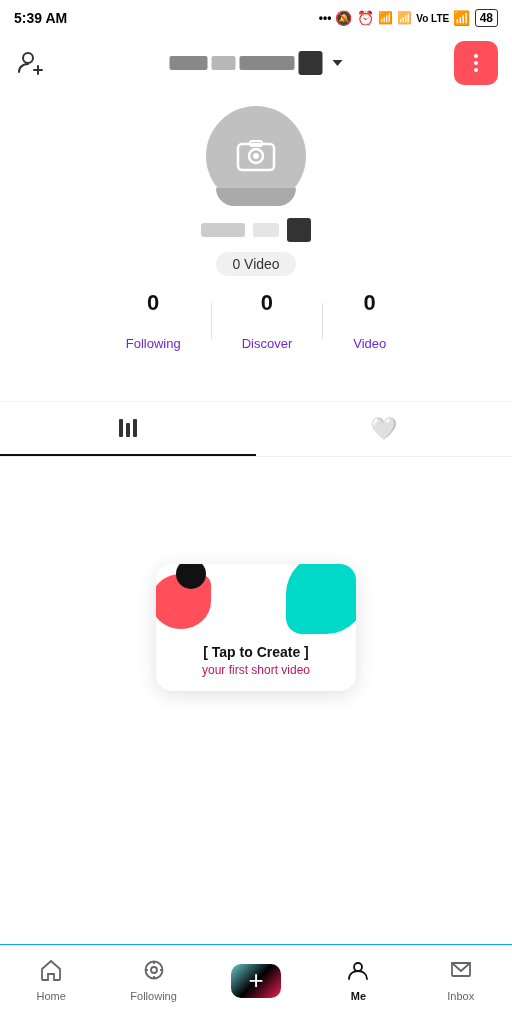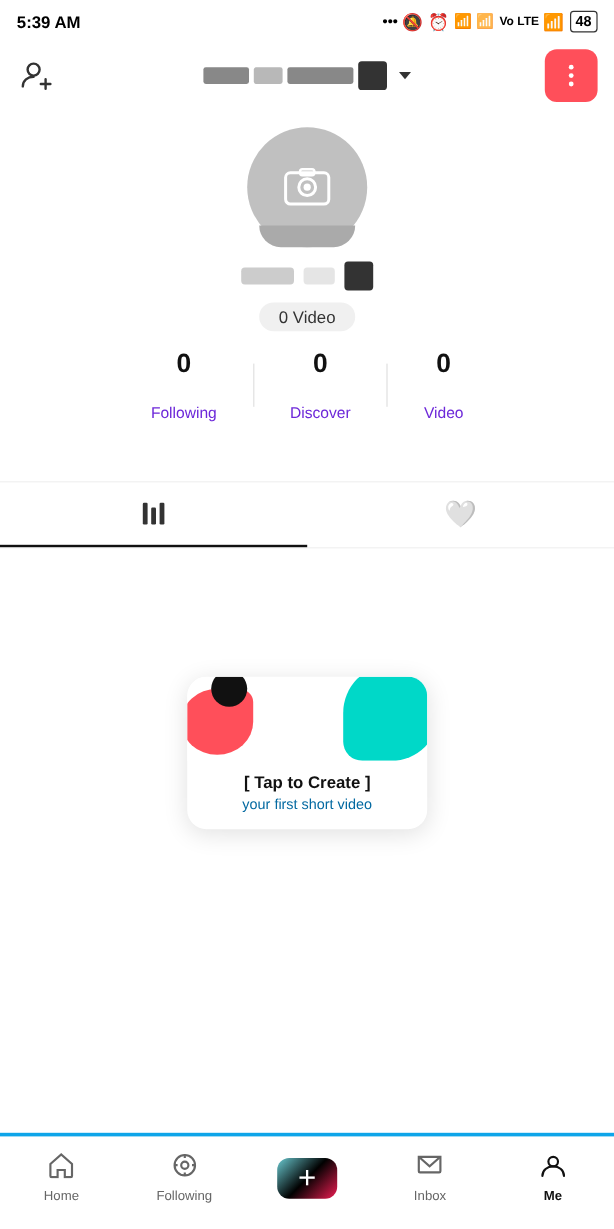--- a/index.html
+++ b/index.html
@@ -290,32 +290,32 @@
       text-align: center;
     }
     .create-card-title {
       font-size: 14px;
       font-weight: 700;
       color: #111;
       margin-bottom: 3px;
     }
     .create-card-subtitle {
       font-size: 12px;
-      color: #0369a1;
+      color: #be185d;
     }
 
     
     .bottom-nav {
       position: absolute;
       bottom: 0;
       left: 0;
       right: 0;
       height: 80px;
       background: #fff;
-      border-top: 3px solid #0ea5e9;
+      border-top: 1px solid #0ea5e9;
       display: flex;
       align-items: center;
       justify-content: space-around;
       padding-bottom: 8px;
     }
     .nav-item {
       display: flex;
       flex-direction: column;
       align-items: center;
       gap: 3px;
@@ -477,31 +477,31 @@
     <span class="nav-label">Following</span>
   </div>
 
   <div class="nav-item">
     <div class="nav-plus" style="position:relative;">
       <span style="font-size:26px; font-weight:200; color:#fff; position:absolute;">+</span>
     </div>
   </div>
 
   <div class="nav-item">
+    <span class="nav-icon active">
+      <svg width="22" height="22" viewBox="0 0 22 22" fill="none">
+        <circle cx="11" cy="8" r="4" stroke="#111" stroke-width="1.8" fill="none"></circle>
+        <path d="M2 20c0-5 4-8 9-8s9 3 9 8" stroke="#111" stroke-width="1.8" fill="none" stroke-linecap="round"></path>
+      </svg>
+    </span>
+    <span class="nav-label active">Me</span>
+  </div>
+
+  <div class="nav-item">
     <span class="nav-icon">
       <svg width="22" height="22" viewBox="0 0 22 22" fill="none">
         <path d="M2 4h18v12a1 1 0 01-1 1H3a1 1 0 01-1-1V4z" stroke="#666" stroke-width="1.8" fill="none"></path>
         <path d="M2 4l9 8 9-8" stroke="#666" stroke-width="1.8"></path>
       </svg>
     </span>
     <span class="nav-label">Inbox</span>
   </div>
-
-  <div class="nav-item">
-    <span class="nav-icon active">
-      <svg width="22" height="22" viewBox="0 0 22 22" fill="none">
-        <circle cx="11" cy="8" r="4" stroke="#111" stroke-width="1.8" fill="none"></circle>
-        <path d="M2 20c0-5 4-8 9-8s9 3 9 8" stroke="#111" stroke-width="1.8" fill="none" stroke-linecap="round"></path>
-      </svg>
-    </span>
-    <span class="nav-label active">Me</span>
-  </div>
 </div>
 
 </body></html>

